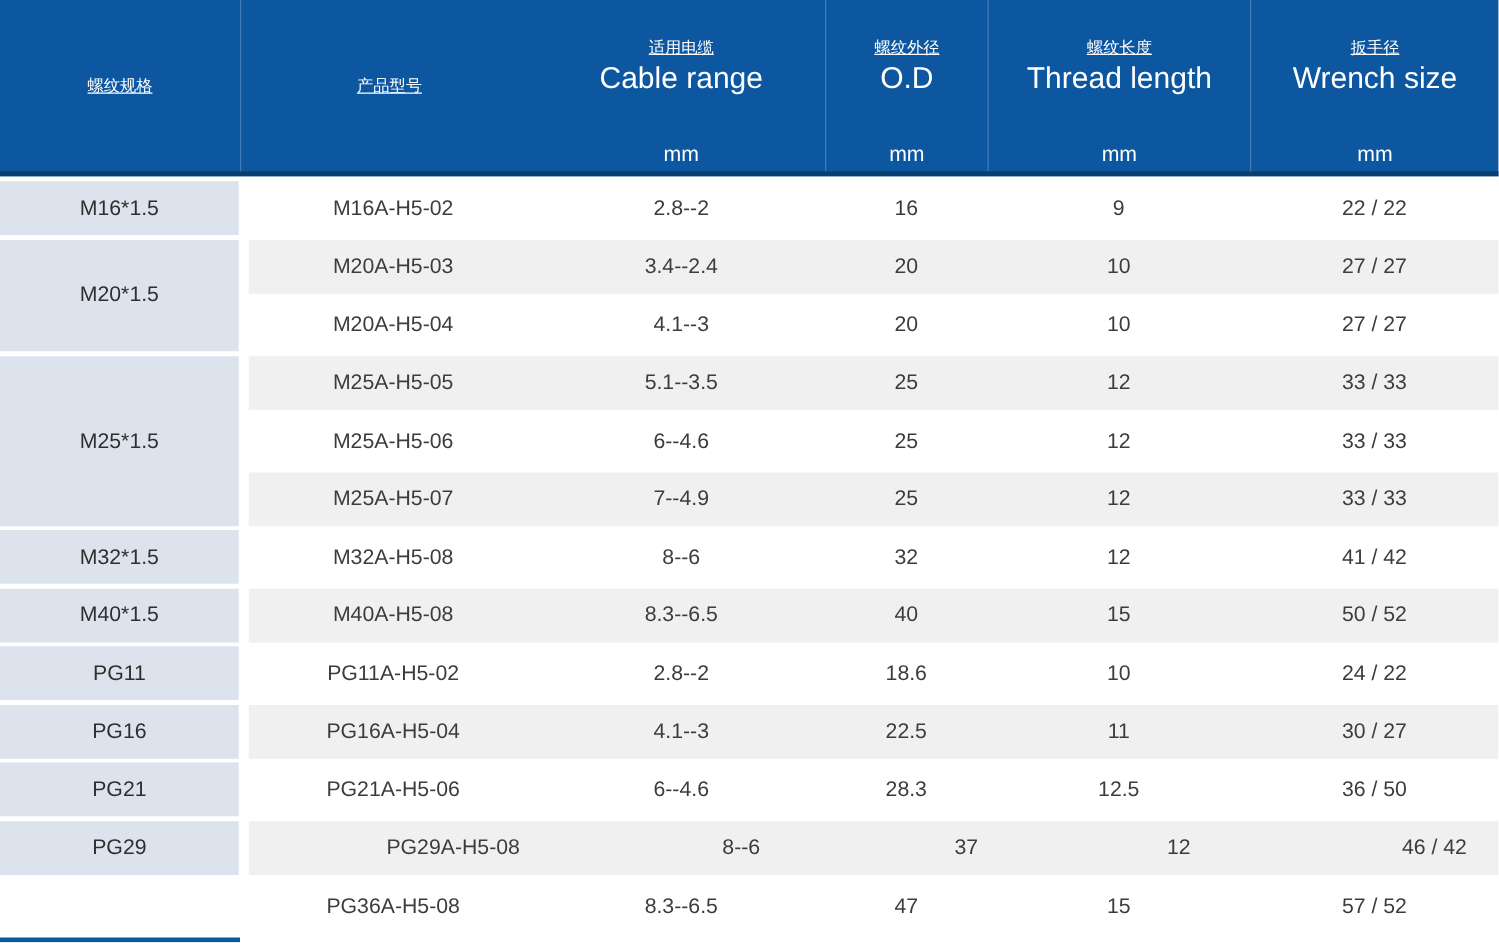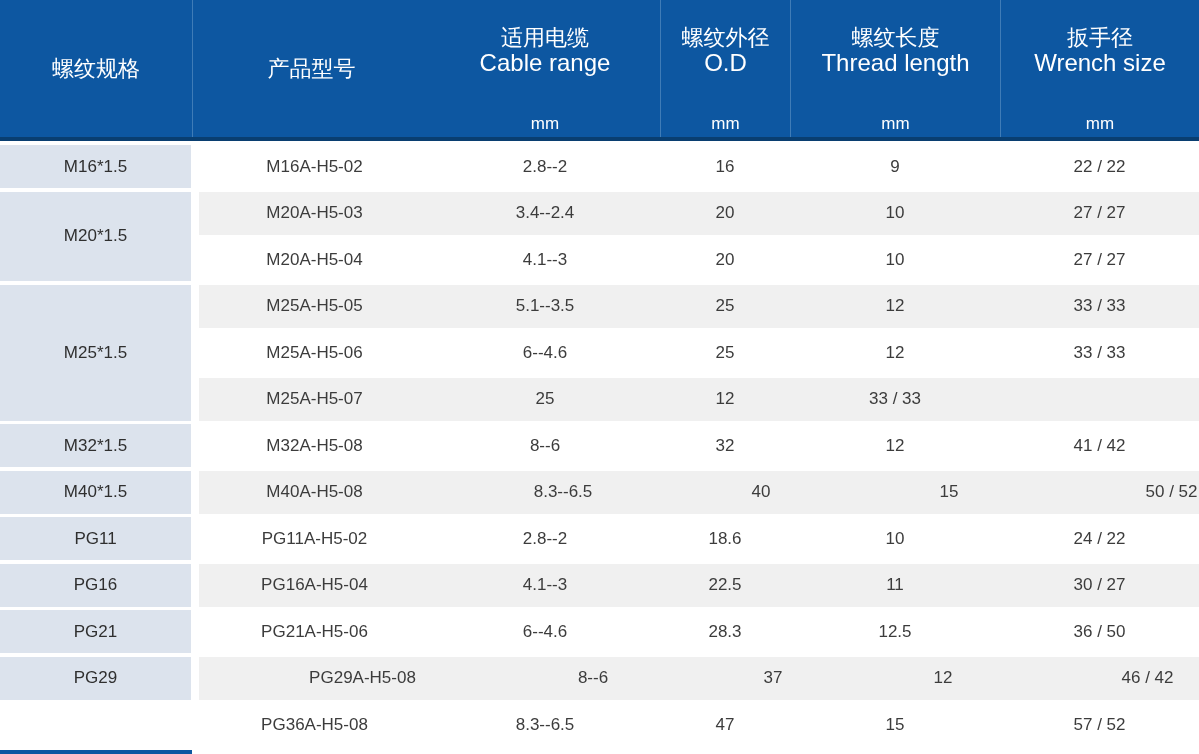--- a/index.html
+++ b/index.html
@@ -18,21 +18,21 @@
     display:grid;
     grid-template-columns:192px 238px 230px 130px 210px 199px;
   }
   .hcell{
     display:flex;flex-direction:column;align-items:center;
     color:#ffffff;box-sizing:border-box;
   }
   .hcell.sep{border-left:1px solid #3f7cb7;}
   .hcell.simple{justify-content:center;}
   .hcell.units{padding-top:25px;}
-  .hz{font-size:22px;line-height:25px;}
+  .hz{font-size:13px;line-height:25px;text-decoration:underline;}
   .he{font-size:24px;line-height:26px;}
   .hu{margin-top:auto;font-size:17px;line-height:25px;padding-bottom:1px;}
   
   .body{
     position:absolute;left:0;top:145px;width:1199px;
     display:grid;
     grid-template-columns:191px 8px 231px 230px 130px 210px 199px;
     grid-auto-rows:43px;
     row-gap:3.5px;
   }
@@ -133,32 +133,33 @@
       </div>
       <div class="trow" style="grid-row: 5;">
         <div class="cell">M25A-H5-06</div>
         <div class="cell">6--4.6</div>
         <div class="cell">25</div>
         <div class="cell">12</div>
         <div class="cell">33 / 33</div>
       </div>
       <div class="trow alt" style="grid-row: 6;">
         <div class="cell">M25A-H5-07</div>
+        <div class="cell">7--4.9</div>
         <div class="cell">25</div>
         <div class="cell">12</div>
         <div class="cell">33 / 33</div>
       </div>
       <div class="trow" style="grid-row: 7;">
         <div class="cell">M32A-H5-08</div>
         <div class="cell">8--6</div>
         <div class="cell">32</div>
         <div class="cell">12</div>
         <div class="cell">41 / 42</div>
       </div>
-      <div class="trow alt" style="grid-row: 8; gap: 18px;">
+      <div class="trow alt" style="grid-row: 8;">
         <div class="cell">M40A-H5-08</div>
         <div class="cell">8.3--6.5</div>
         <div class="cell">40</div>
         <div class="cell">15</div>
         <div class="cell">50 / 52</div>
       </div>
       <div class="trow" style="grid-row: 9;">
         <div class="cell">PG11A-H5-02</div>
         <div class="cell">2.8--2</div>
         <div class="cell">18.6</div>

